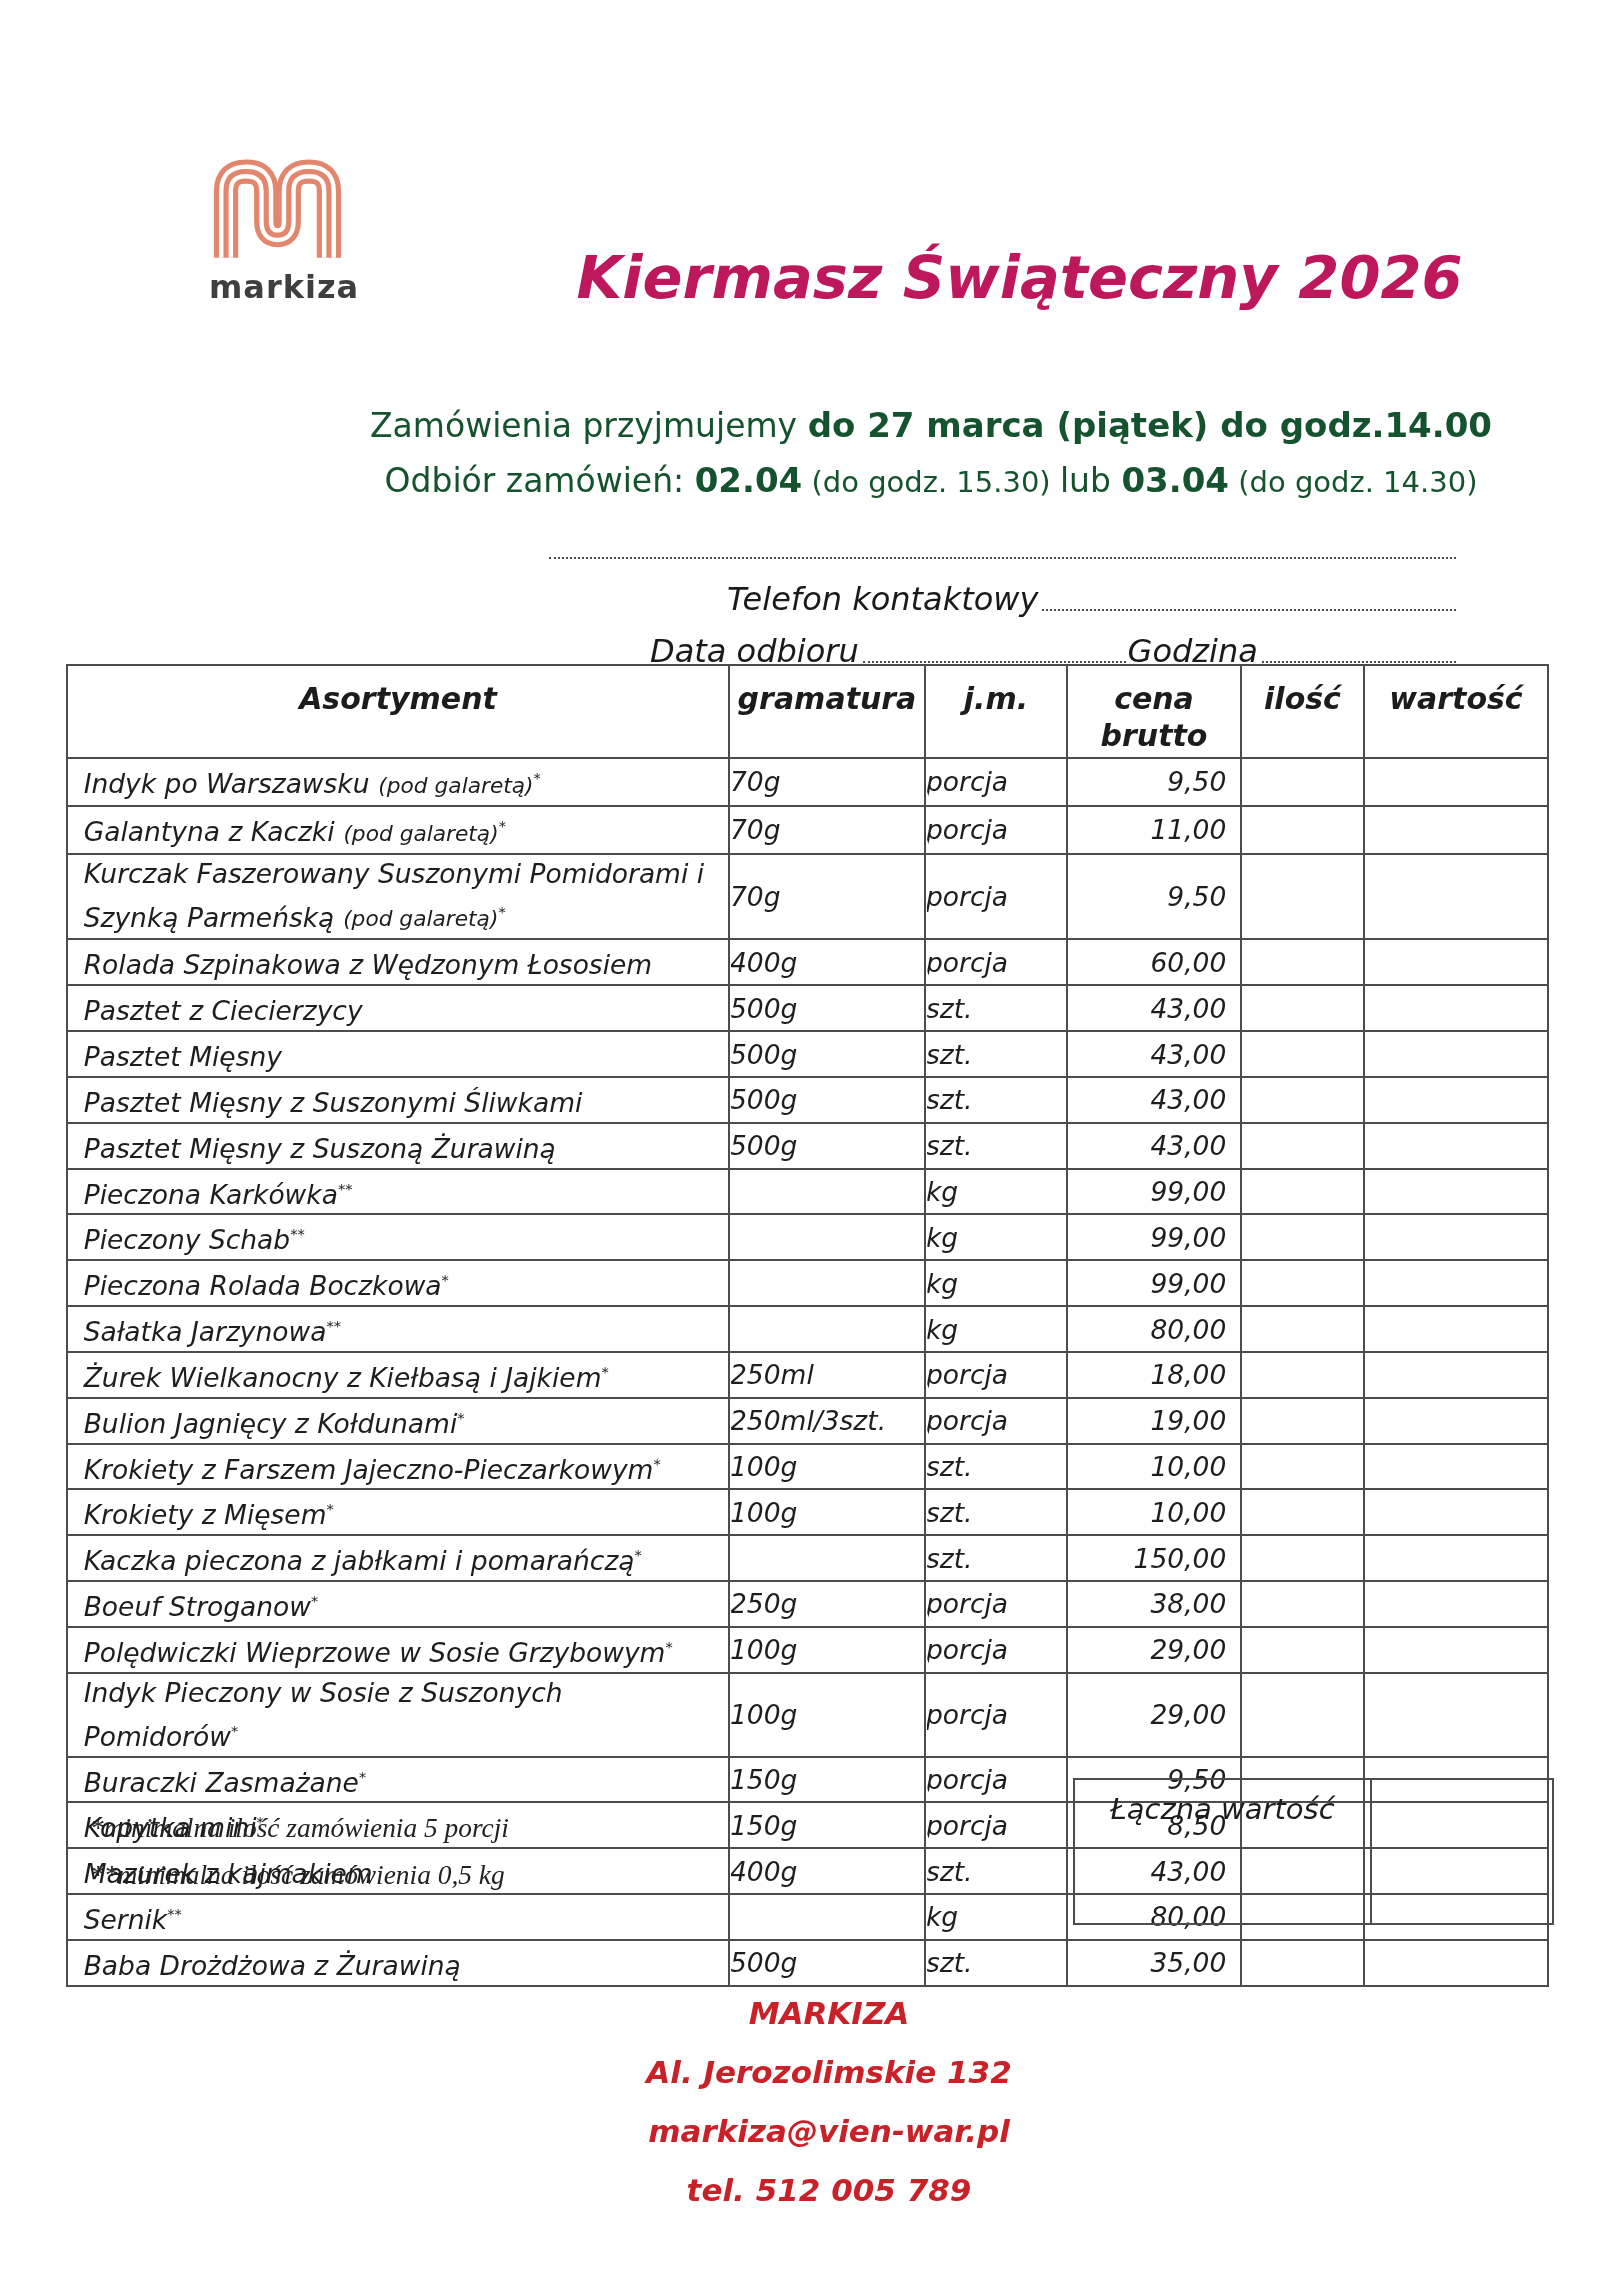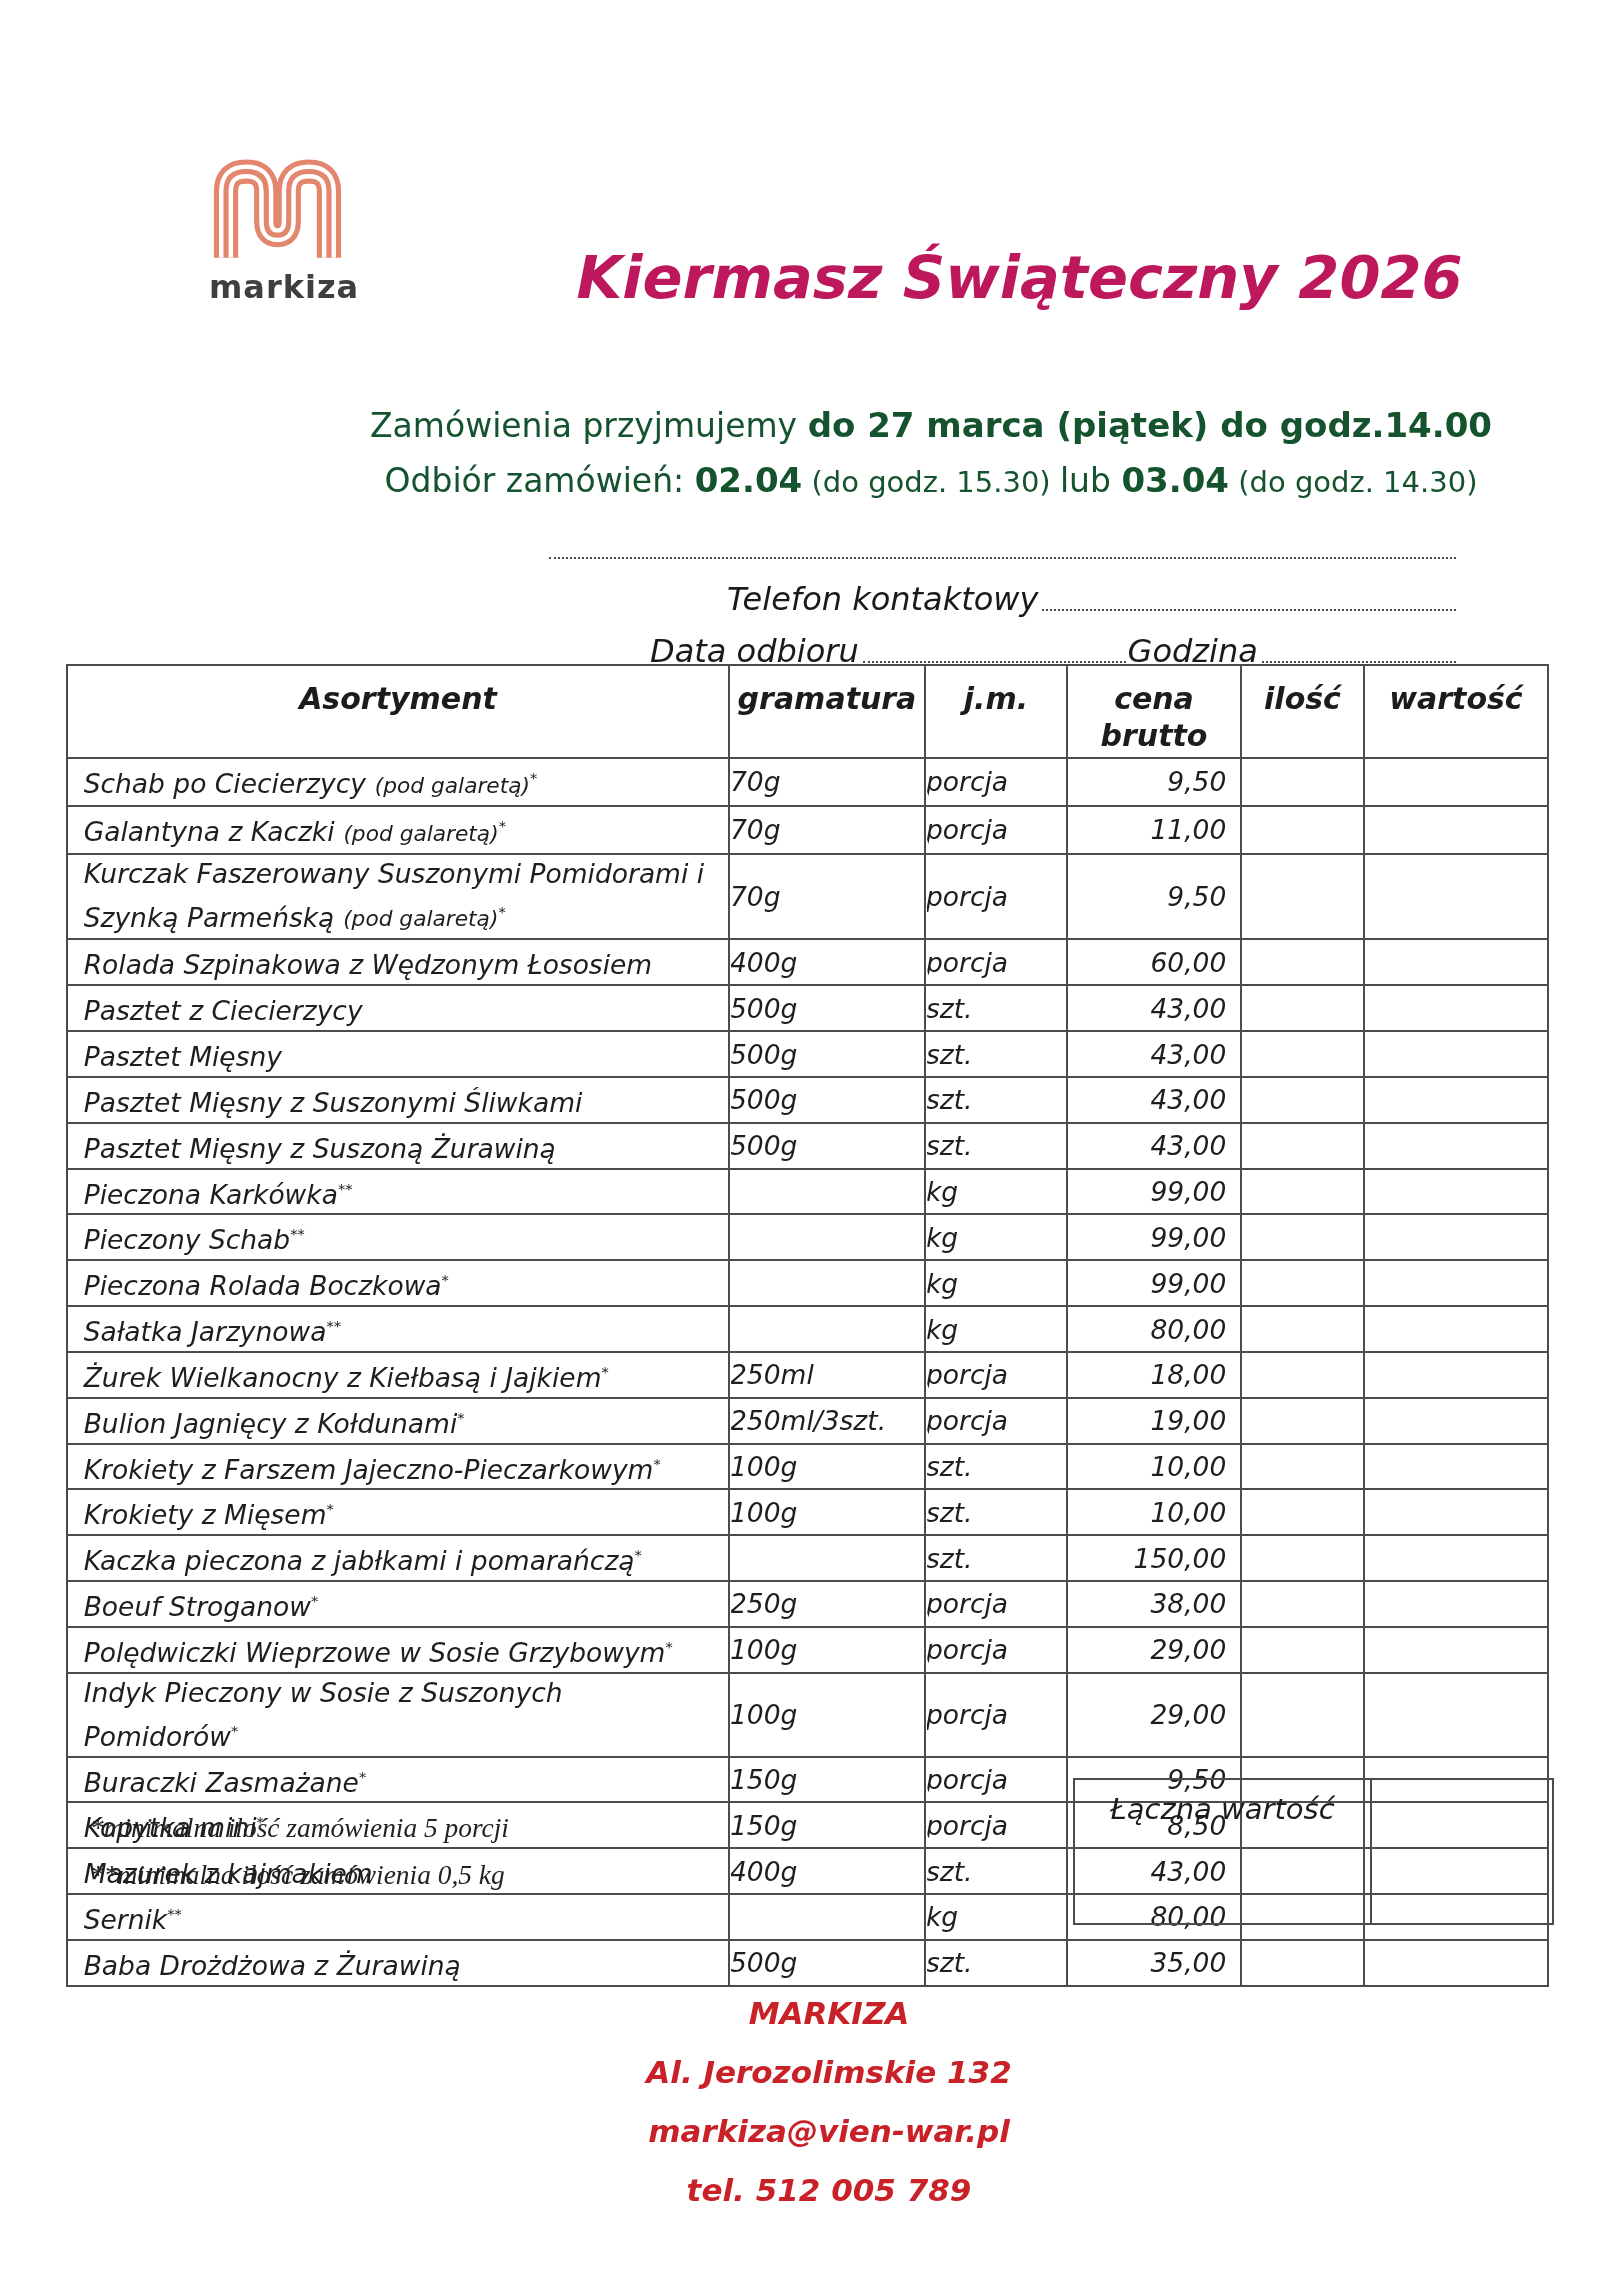--- a/index.html
+++ b/index.html
@@ -142,21 +142,21 @@
         <th>gramatura</th>
         <th>j.m.</th>
         <th>cena
 brutto</th>
         <th>ilość</th>
         <th>wartość</th>
       </tr>
     </thead>
     <tbody id="rows-tbody">
         <tr>
-      <td class="c-name"><span class="nm">Schab po Ciecierzycy</span><span class="note">(pod galaretą)</span><sup class="mark">*</sup></td>
+      <td class="c-name"><span class="nm">Indyk po Warszawsku</span><span class="note">(pod galaretą)</span><sup class="mark">*</sup></td>
       <td class="c-gram">70g</td>
       <td class="c-jm">porcja</td>
       <td class="c-price">9,50</td>
       <td class="c-qty"></td>
       <td class="c-val"></td>
     </tr>
         <tr>
       <td class="c-name"><span class="nm">Galantyna z Kaczki</span><span class="note">(pod galaretą)</span><sup class="mark">*</sup></td>
       <td class="c-gram">70g</td>
       <td class="c-jm">porcja</td>

